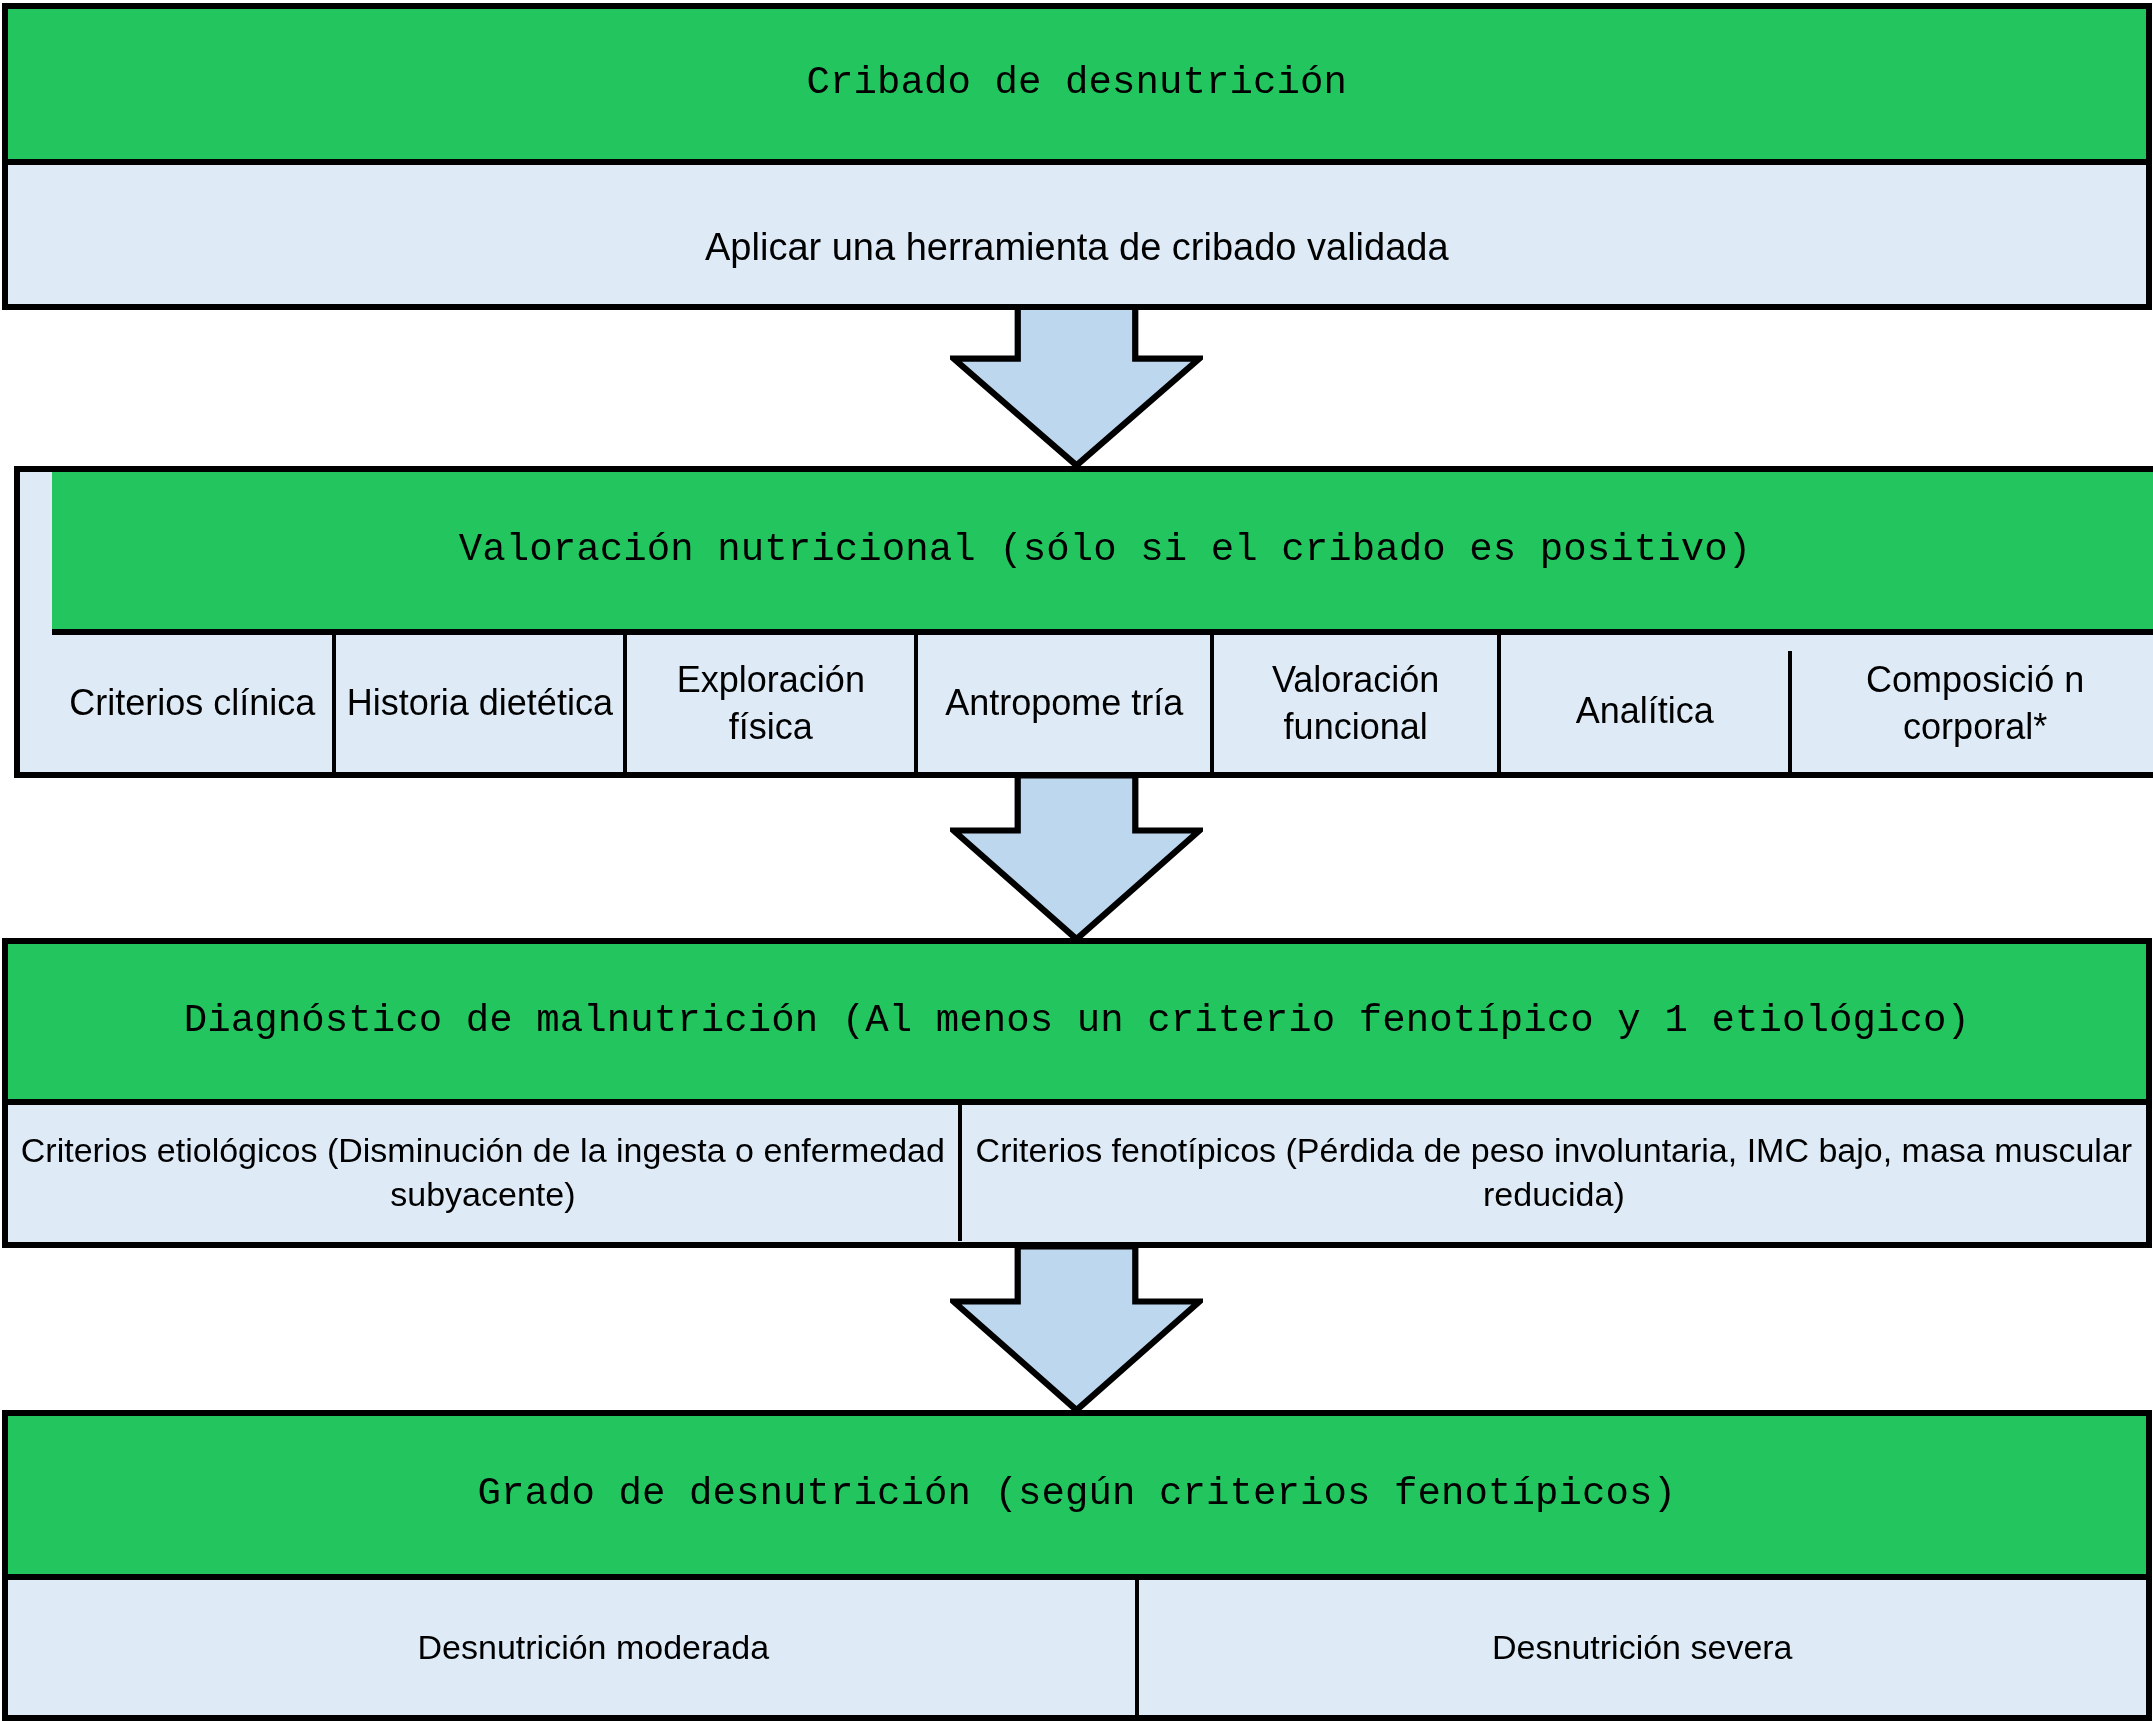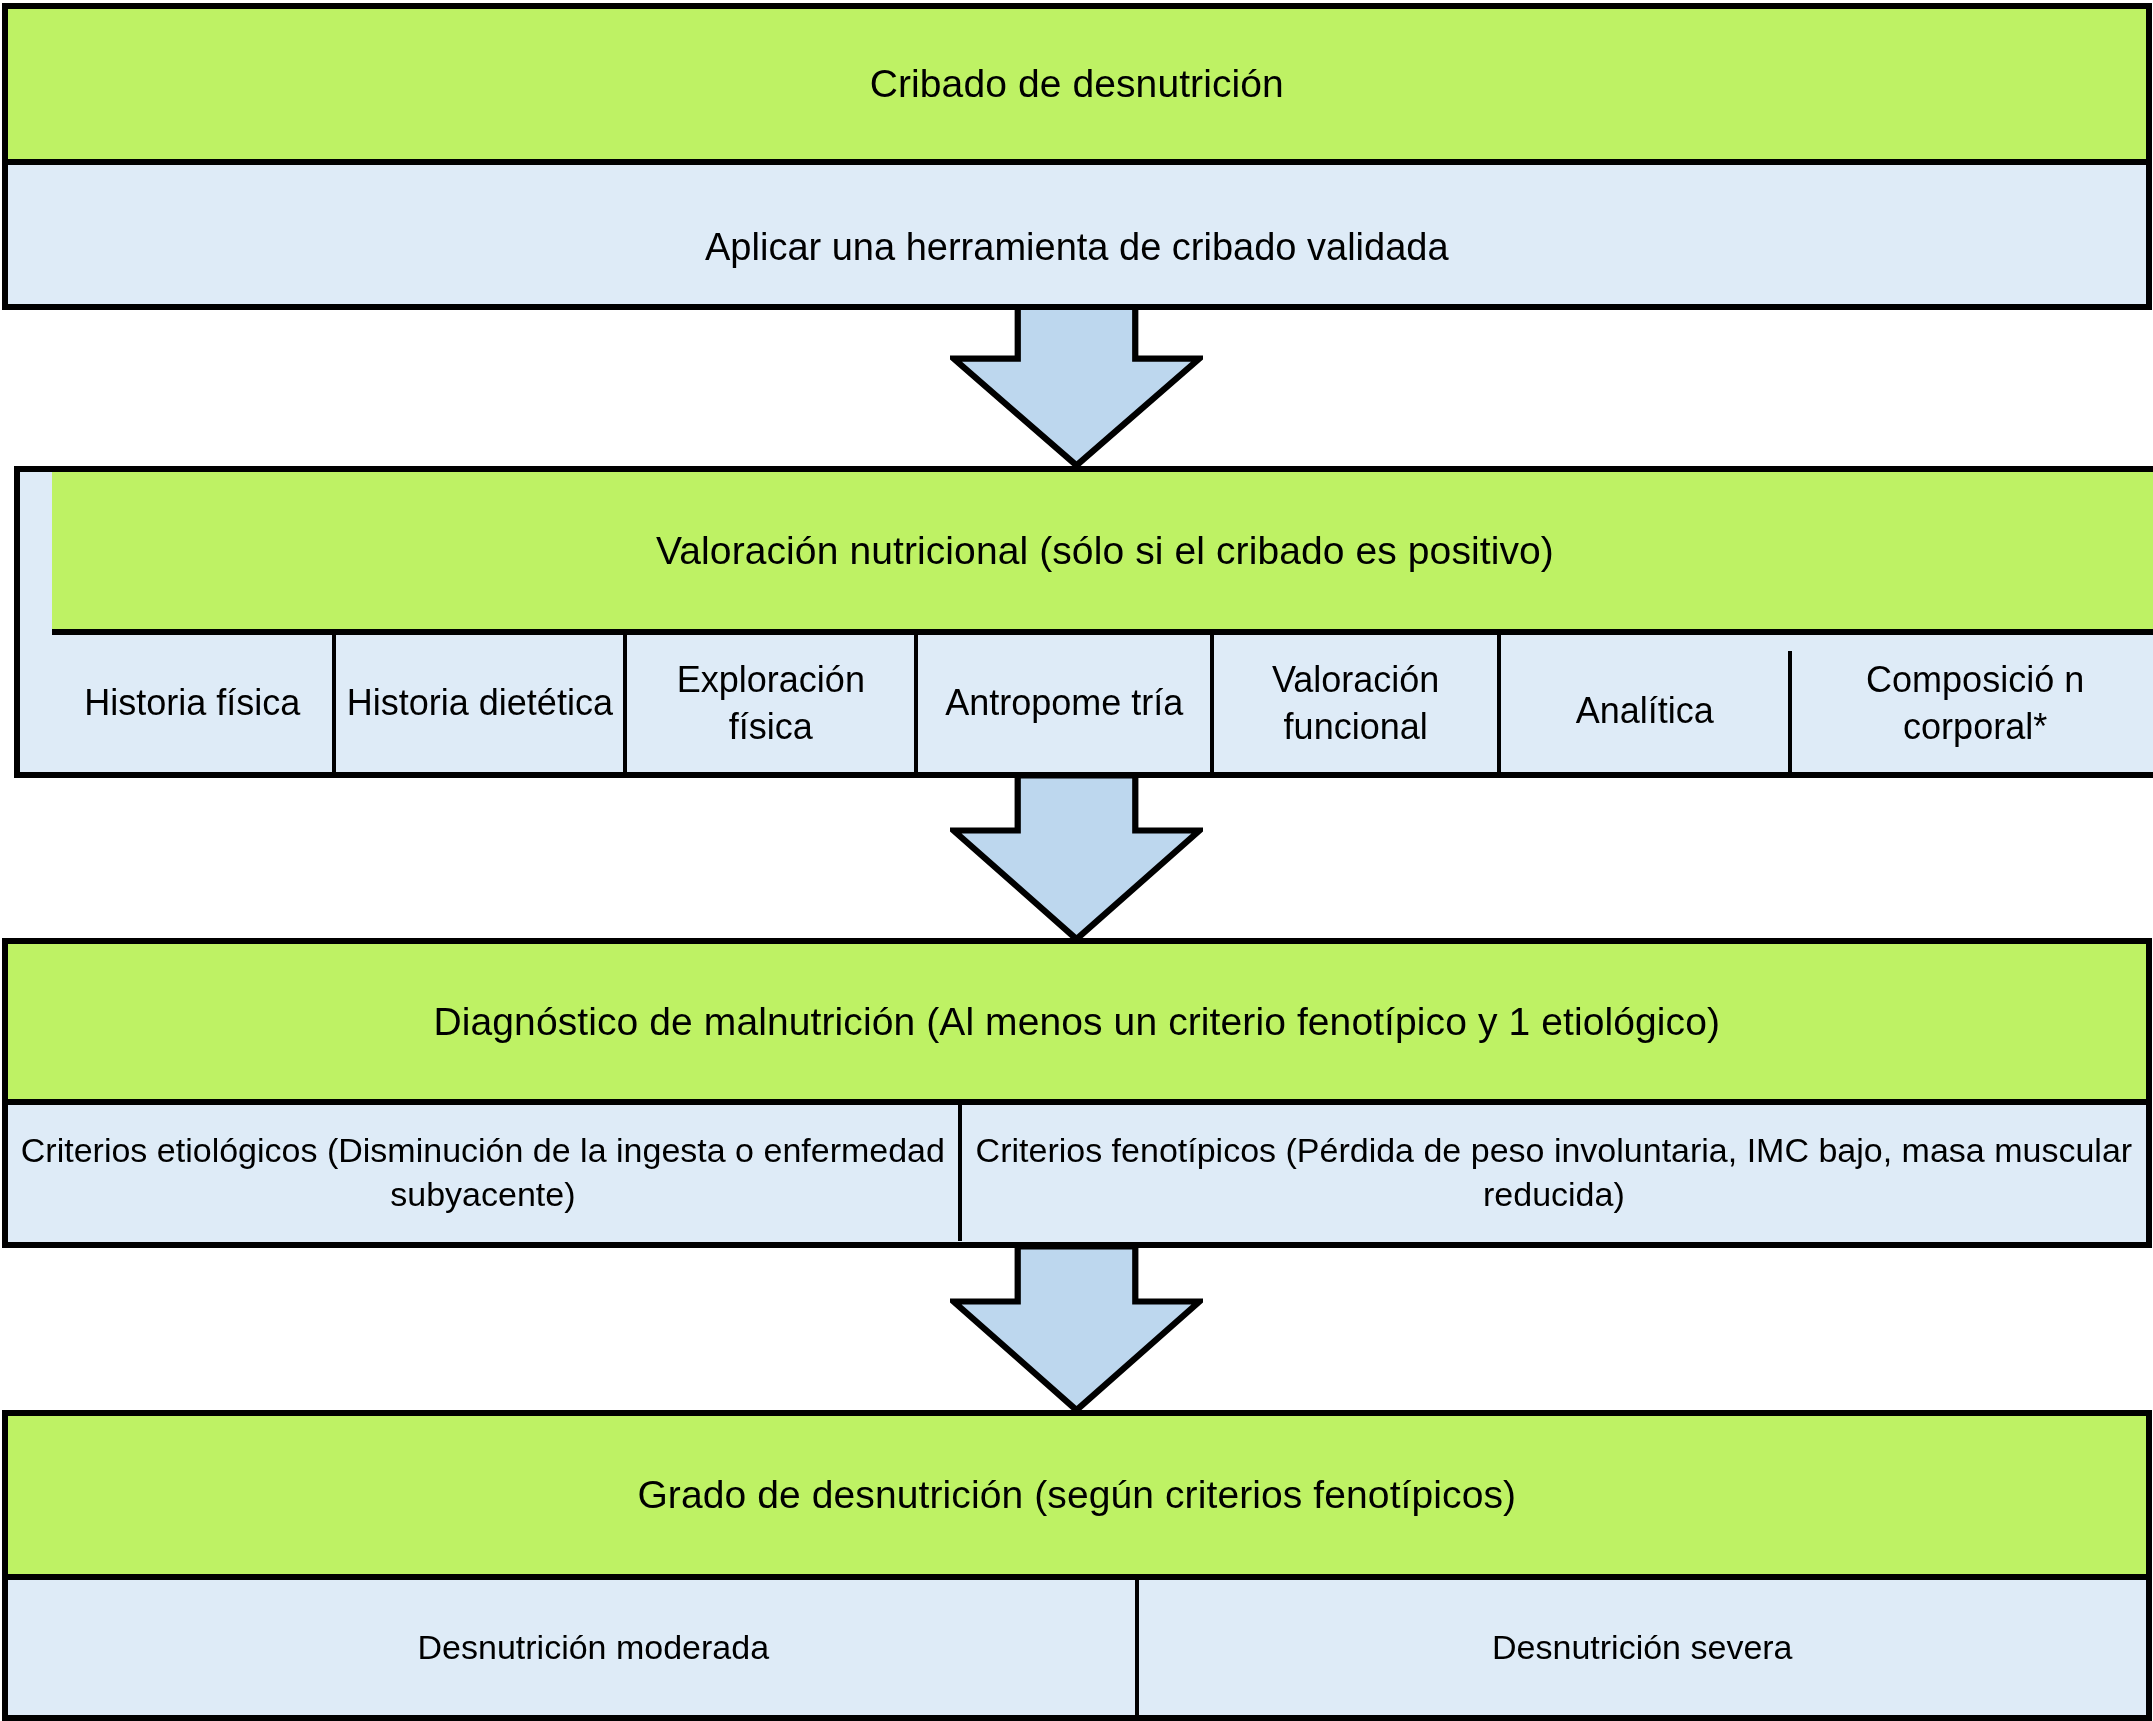--- a/index.html
+++ b/index.html
@@ -22,26 +22,27 @@
 
   
   .section {
     position: absolute;
     box-sizing: border-box;
     border: 6.2px solid #000000;
     background: #deebf7;
   }
   .sec-header {
     box-sizing: border-box;
-    background: #bef264;
+    background: #22c55e;
     border-bottom: 6.2px solid #000000;
     display: flex;
     align-items: center;
     justify-content: center;
     text-align: center;
+    font-family: Liberation Mono, monospace;
   }
   .sec-body {
     box-sizing: border-box;
     background: #deebf7;
     display: flex;
     align-items: stretch;
     width: 100%;
   }
   .sec-body.single {
     align-items: center;
@@ -114,21 +115,21 @@
       <polygon points="76,0 208,0 208,58 280,58 142,178 4,58 76,58" fill="#bdd7ee" stroke="#000000" stroke-width="7" stroke-linejoin="miter"></polygon>
     </svg>
   </div>
 
   <div class="section" style="left:14px; top:466px; width:2150px; height:312px;padding-left:32px;">
     <div class="sec-header" style="height:163px;">
       <span class="title-text">Valoración nutricional (sólo si el cribado es positivo)</span>
     </div>
     <div class="sec-body" style="height:137px;">
       <div class="cell" style="width:300px;">
-        <span>Historia física</span>
+        <span>Criterios clínica</span>
       </div>
       <div class="cell" style="width:307px;">
         <span>Historia dietética</span>
       </div>
       <div class="cell" style="width:307px;">
         <span>Exploración física</span>
       </div>
       <div class="cell" style="width:312px;">
         <span>Antropome tría</span>
       </div>

